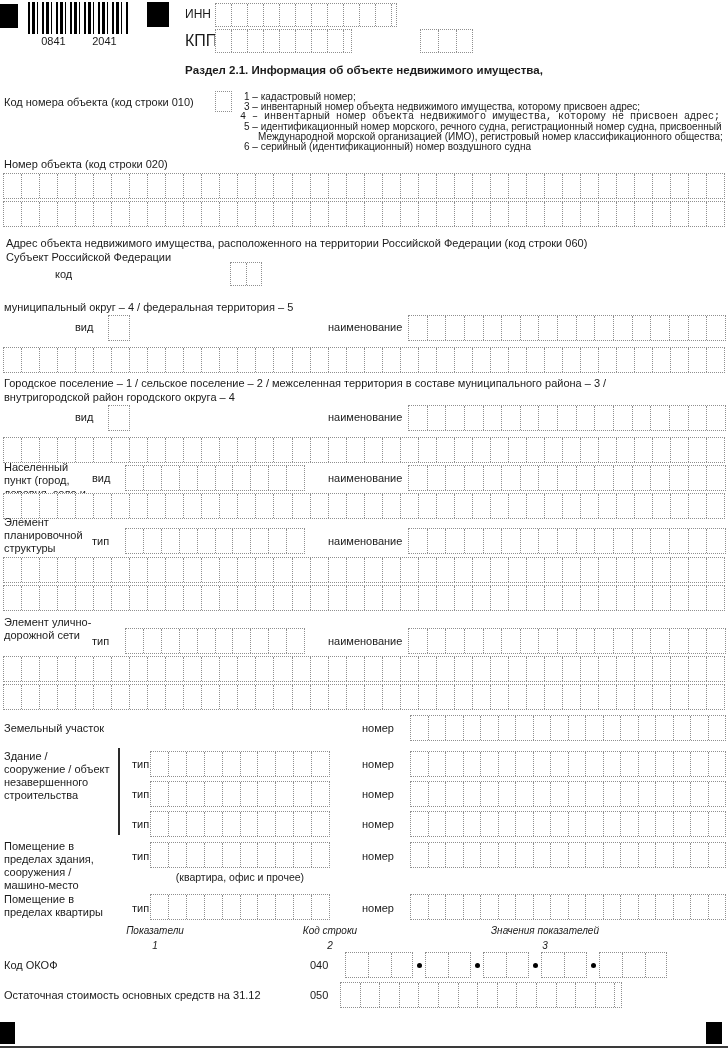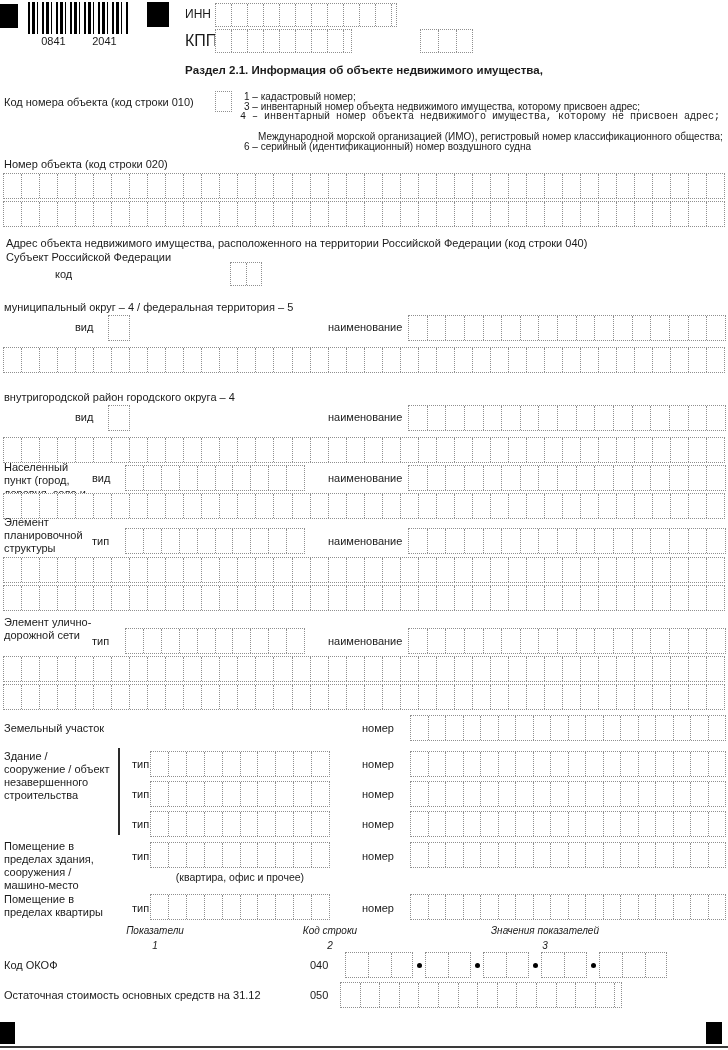--- a/index.html
+++ b/index.html
@@ -76,20 +76,21 @@
 
   <div class="abs lbl bold ctr" style="left:0;top:64px;width:728px;font-size:11.5px;">Раздел 2.1. Информация об объекте недвижимого имущества,</div>
 
   <div class="abs lbl" style="left:4px;top:96px;">Код номера объекта (код строки 010)</div>
   <div class="abs cells fixed" style="left:215px;top:91px;width:17px;height:21px;--cw:15px;">
       <div class="c"></div>
     </div>
   <div class="abs lbl-sm" style="left:244px;top:92px;">1 – кадастровый номер;</div>
   <div class="abs lbl-sm" style="left:244px;top:102px;">3 – инвентарный номер объекта недвижимого имущества, которому присвоен адрес;</div>
   <div class="abs lbl-sm" style="left:240px;top:112px;font-family:Liberation Mono, monospace;">4 – инвентарный номер объекта недвижимого имущества, которому не присвоен адрес;</div>
+  <div class="abs lbl-sm" style="left:244px;top:122px;">5 – идентификационный номер морского, речного судна, регистрационный номер судна, присвоенный</div>
   <div class="abs lbl-sm" style="left:258px;top:132px;">Международной морской организацией (ИМО), регистровый номер классификационного общества;</div>
   <div class="abs lbl-sm" style="left:244px;top:142px;">6 – серийный (идентификационный) номер воздушного судна</div>
 
   <div class="abs lbl" style="left:4px;top:158px;">Номер объекта (код строки 020)</div>
   <div class="abs cells" style="left:3px;top:173px;width:722px;">
       <div class="c"></div>
       <div class="c"></div>
       <div class="c"></div>
       <div class="c"></div>
       <div class="c"></div>
@@ -165,21 +166,21 @@
       <div class="c"></div>
       <div class="c"></div>
       <div class="c"></div>
       <div class="c"></div>
       <div class="c"></div>
       <div class="c"></div>
       <div class="c"></div>
       <div class="c"></div>
     </div>
 
-  <div class="abs lbl" style="left:6px;top:237px;">Адрес объекта недвижимого имущества, расположенного на территории Российской Федерации (код строки 040)</div>
+  <div class="abs lbl" style="left:6px;top:237px;">Адрес объекта недвижимого имущества, расположенного на территории Российской Федерации (код строки 060)</div>
   <div class="abs lbl" style="left:6px;top:251px;">Субъект Российской Федерации</div>
   <div class="abs lbl" style="left:55px;top:268px;">код</div>
   <div class="abs cells fixed" style="left:230px;top:262px;width:32px;height:24px;--cw:15px;">
       <div class="c"></div>
       <div class="c"></div>
     </div>
 
   <div class="abs lbl" style="left:4px;top:301px;">муниципальный округ – 4 / федеральная территория – 5</div>
   <div class="abs lbl" style="left:75px;top:321px;">вид</div>
   <div class="abs cells fixed" style="left:108px;top:315px;width:22px;--cw:20px;">
@@ -241,20 +242,21 @@
       <div class="c"></div>
       <div class="c"></div>
       <div class="c"></div>
       <div class="c"></div>
       <div class="c"></div>
       <div class="c"></div>
       <div class="c"></div>
       <div class="c"></div>
     </div>
 
+  <div class="abs lbl" style="left:4px;top:377px;">Городское поселение – 1 / сельское поселение – 2 / межселенная территория в составе муниципального района – 3 /</div>
   <div class="abs lbl" style="left:4px;top:391px;">внутригородской район городского округа – 4</div>
   <div class="abs lbl" style="left:75px;top:411px;">вид</div>
   <div class="abs cells fixed" style="left:108px;top:405px;width:22px;--cw:20px;">
       <div class="c"></div>
     </div>
   <div class="abs lbl" style="left:328px;top:411px;">наименование</div>
   <div class="abs cells" style="left:408px;top:405px;width:318px;">
       <div class="c"></div>
       <div class="c"></div>
       <div class="c"></div>

